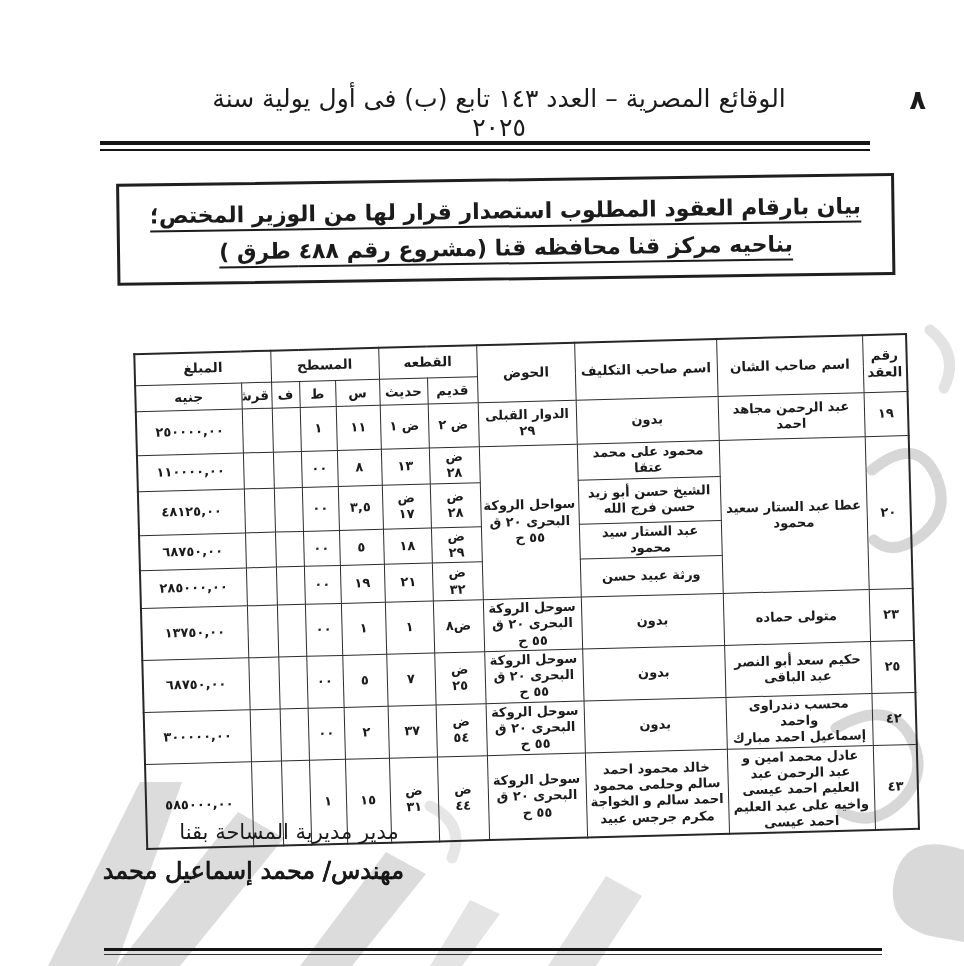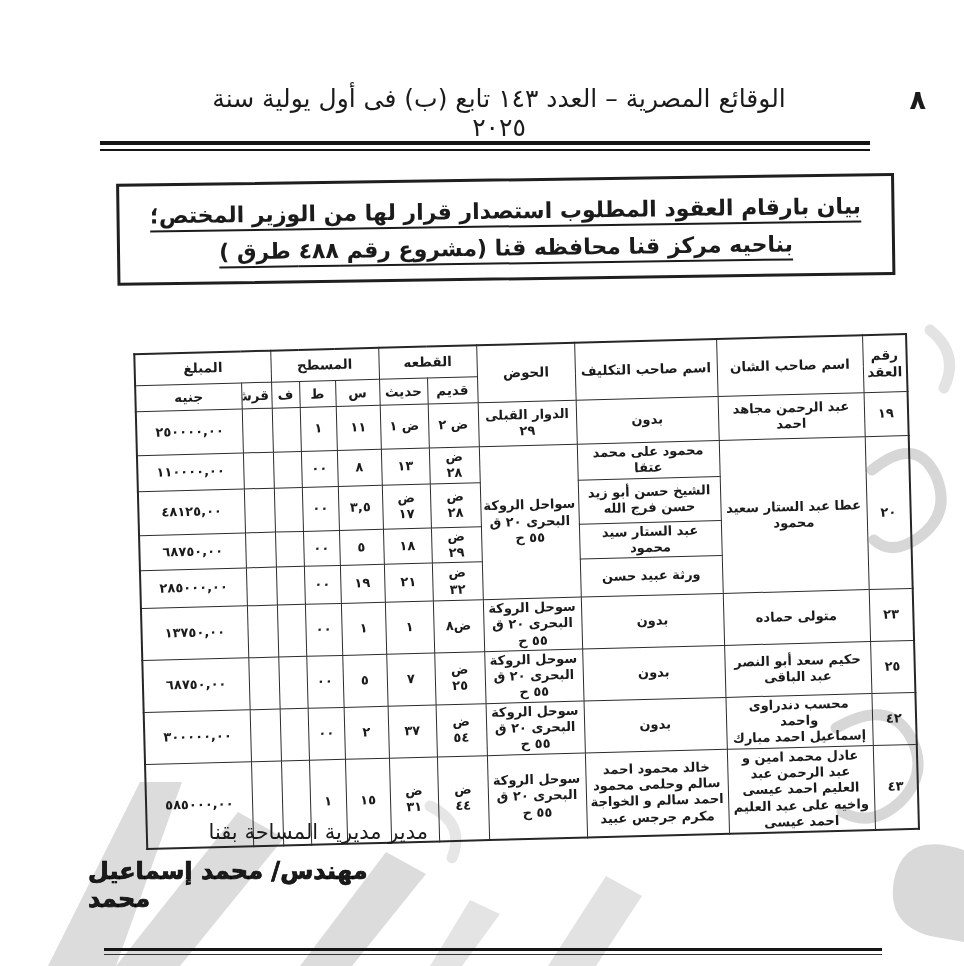--- a/index.html
+++ b/index.html
@@ -31,23 +31,23 @@
     font-size:13px;line-height:1.25;padding:1px 2px;white-space:pre-line;overflow:hidden;
   }
   table.main th{font-size:13.5px;}
   td.num{font-size:14px;}
   td.amt{font-size:13px;letter-spacing:0.6px;}
   td.nm{font-size:12.5px;line-height:1.3;}
   td.bs{font-size:12.5px;line-height:1.3;}
   tr.hr1{height:31px;} tr.hr2{height:26px;}
   tr.r0{height:44px;} tr.g1{height:36px;} tr.g2{height:44px;} tr.g3{height:34px;} tr.g4{height:38px;}
   tr.r5{height:46px;} tr.r6{height:52px;} tr.r7{height:52px;} tr.r8{height:76px;}
-  .footer-role{position:absolute;top:820px;left:150px;width:278px;font-size:21px;}
-  .footer-name{position:absolute;top:857px;left:88px;width:316px;text-align:left;
-    font-size:24px;font-weight:700;-webkit-text-stroke:0.7px #000;}
+  .footer-role{position:absolute;top:820px;left:150px;width:278px;text-align:center;font-size:21px;}
+  .footer-name{position:absolute;top:857px;left:88px;width:316px;text-align:right;
+    font-size:24px;font-weight:400;-webkit-text-stroke:0.7px #000;}
   .bottom-rule{position:absolute;top:948px;left:104px;width:778px;height:3px;
     border-top:3px solid #151515;border-bottom:1.5px solid #333;}
 </style>
 </head>
 <body>
 
 <svg class="wm" viewBox="0 0 964 966" xmlns="http://www.w3.org/2000/svg" aria-hidden="true">
   <g fill="#dcdcdc">
     <polygon points="48,966 140,782 182,782 116,966"></polygon>
     <polygon points="116,966 238,812 284,838 180,966"></polygon>

